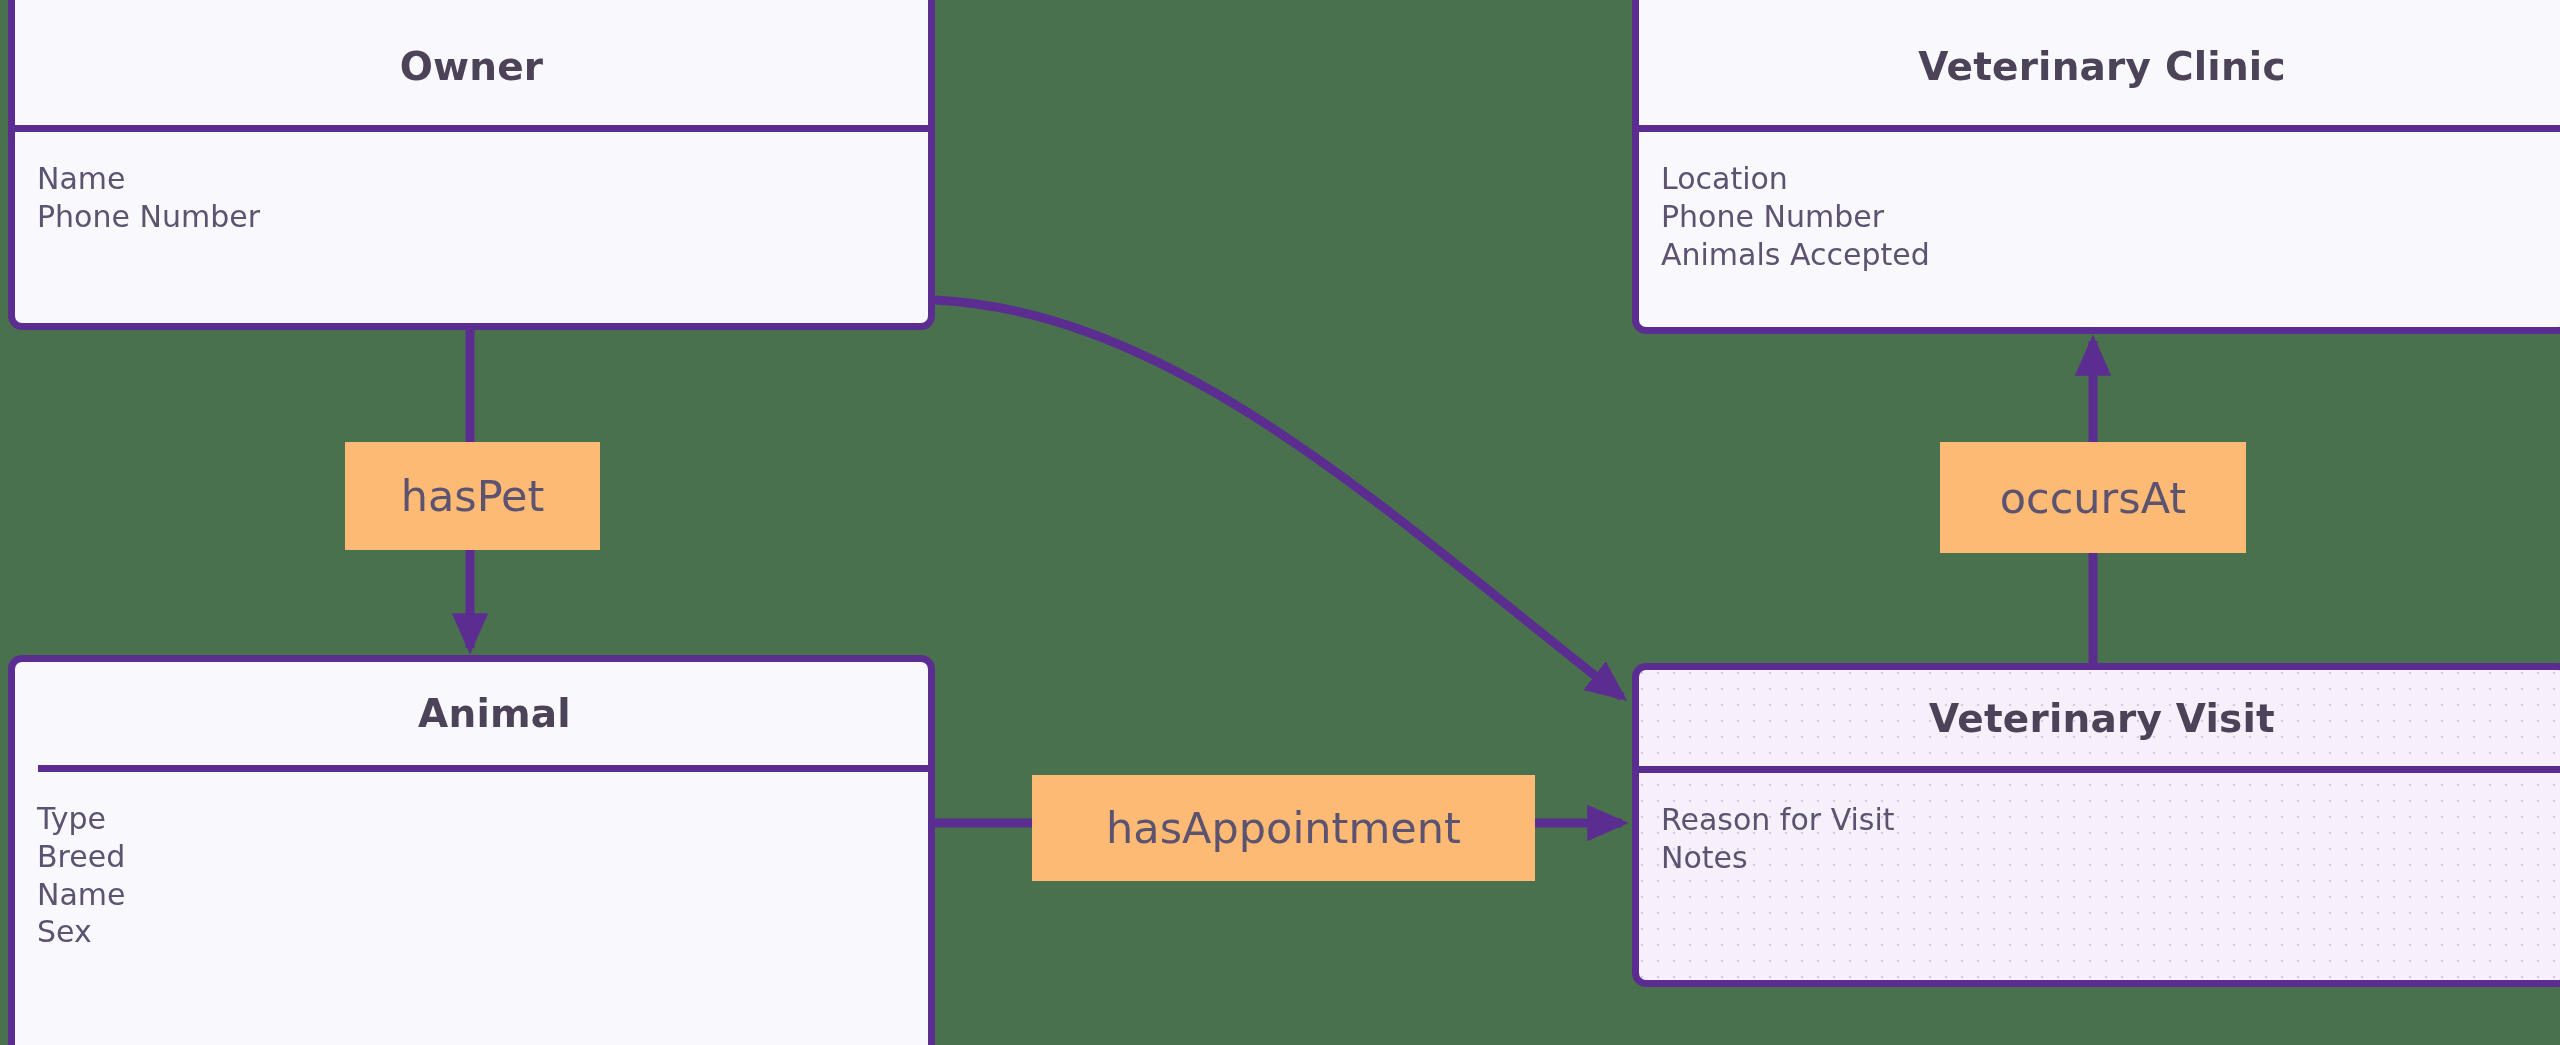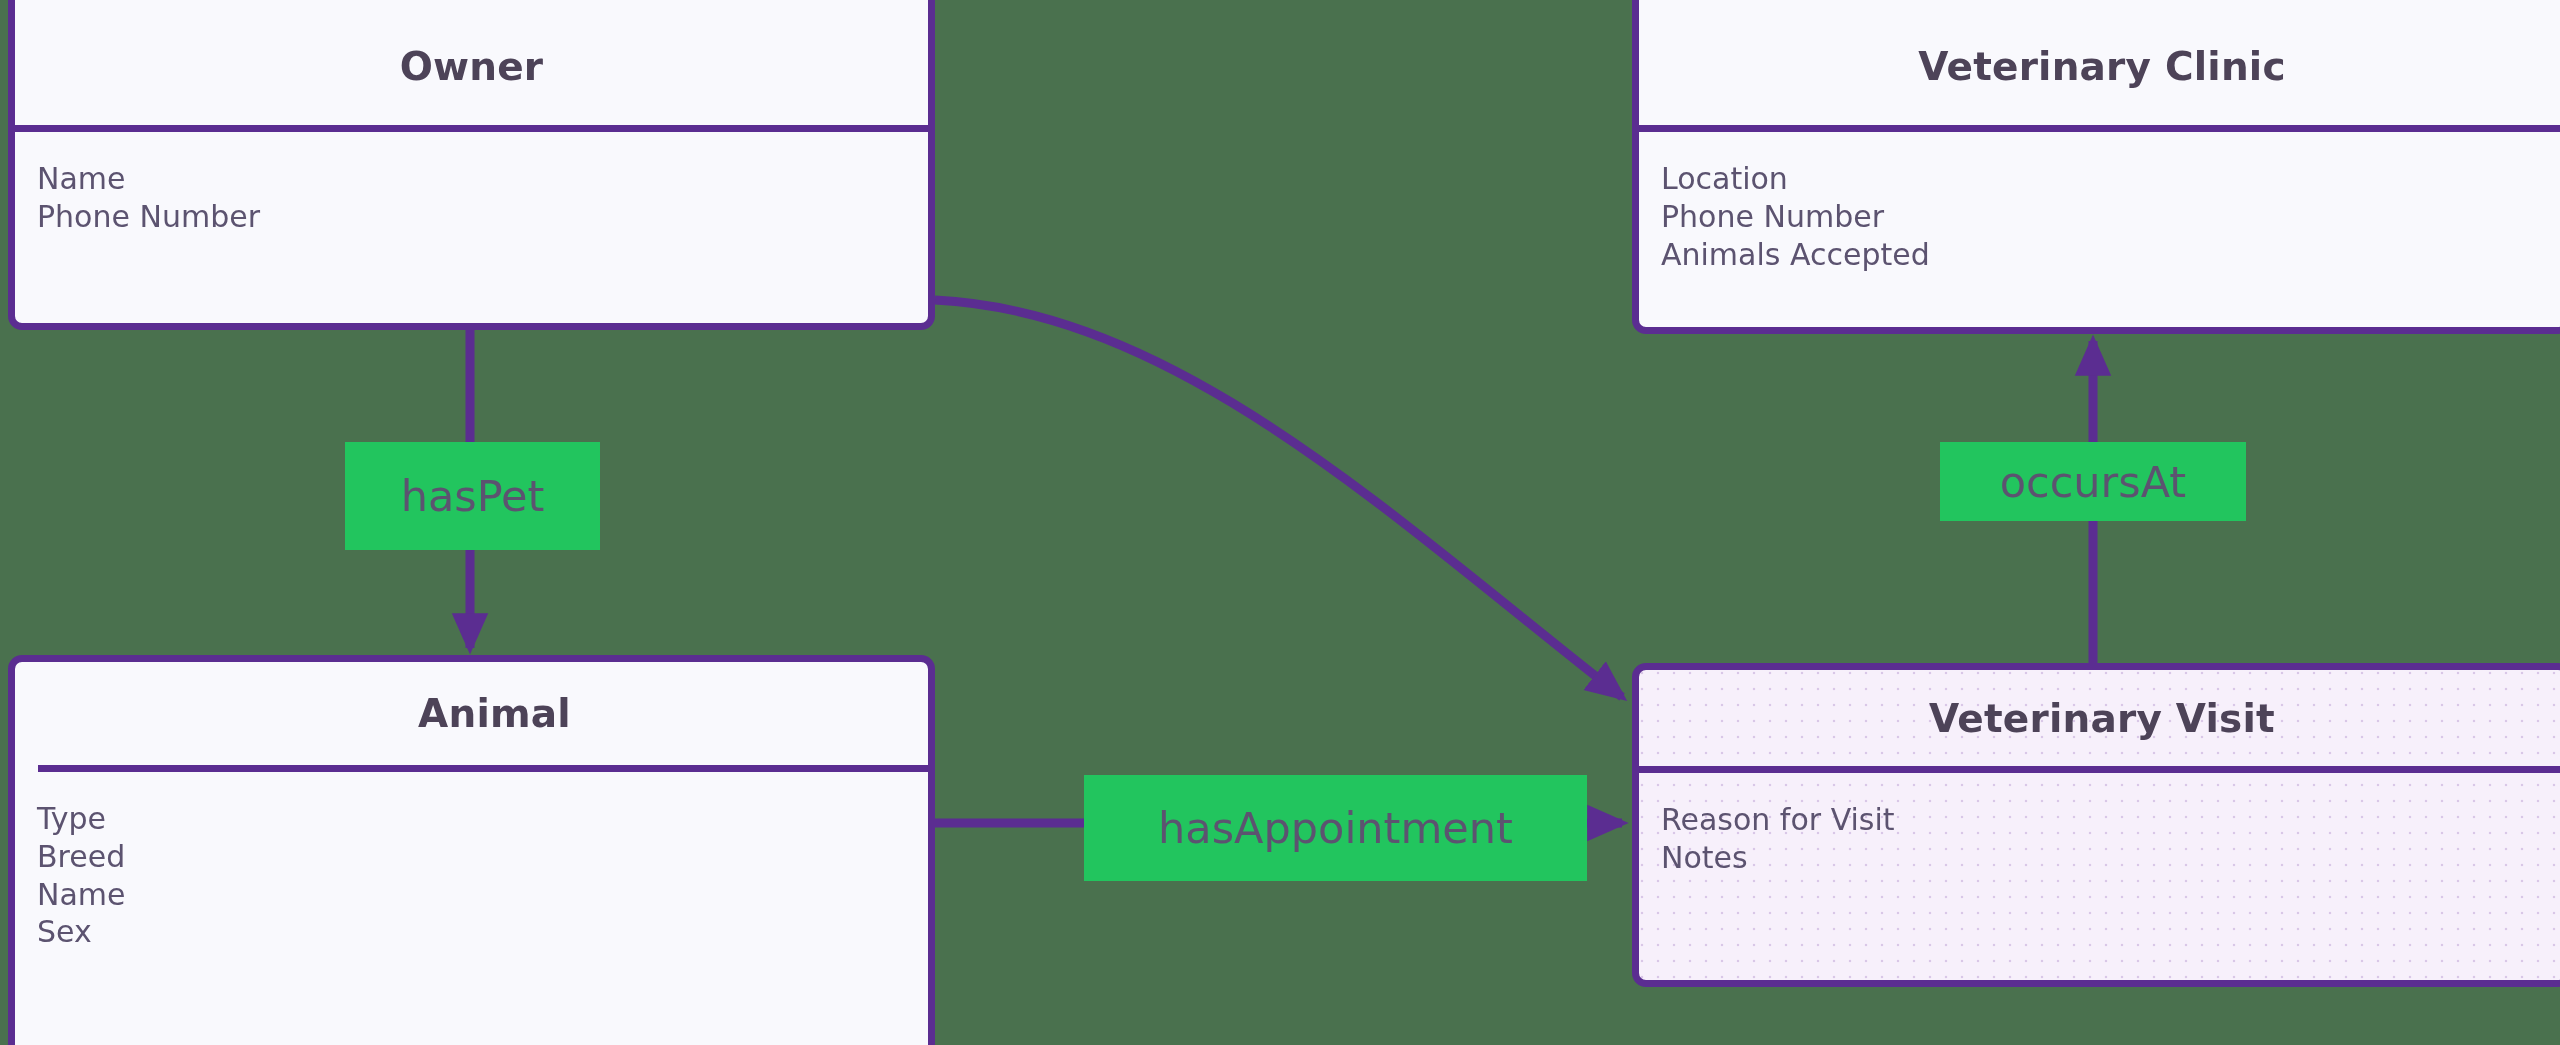--- a/index.html
+++ b/index.html
@@ -54,21 +54,21 @@
     line-height: 1.06;
     color: #5c5370;
     white-space: nowrap;
     padding: 3px 0;
   }
 
   
   .rel-label {
     position: absolute;
     box-sizing: border-box;
-    background: #22c55e;
+    background: #fdba74;
     color: #5c5370;
     font-size: 43px;
     display: flex;
     align-items: center;
     justify-content: center;
     white-space: nowrap;
     z-index: 4;
   }
 
   
@@ -134,17 +134,17 @@
     <div class="entity-header" style="height:103px;">Veterinary Visit</div>
     <div class="entity-attrs">
       <div class="attr">Reason for Visit</div>
       <div class="attr">Notes</div>
     </div>
   </div>
 
   <div class="rel-label" style="left:345px; top:442px; width:255px; height:108px;">hasPet</div>
 
 
-  <div class="rel-label" style="left:1940px; top:442px; width:306px; height:79px;">occursAt</div>
+  <div class="rel-label" style="left:1940px; top:442px; width:306px; height:111px;">occursAt</div>
 
-  <div class="rel-label" style="left:1084px; top:775px; width:503px; height:106px;">hasAppointment</div>
+  <div class="rel-label" style="left:1032px; top:775px; width:503px; height:106px;">hasAppointment</div>
 
 </div>
 
 </body></html>

